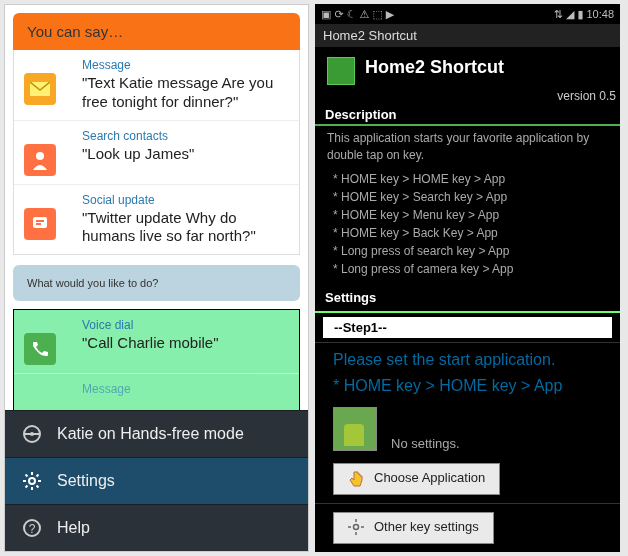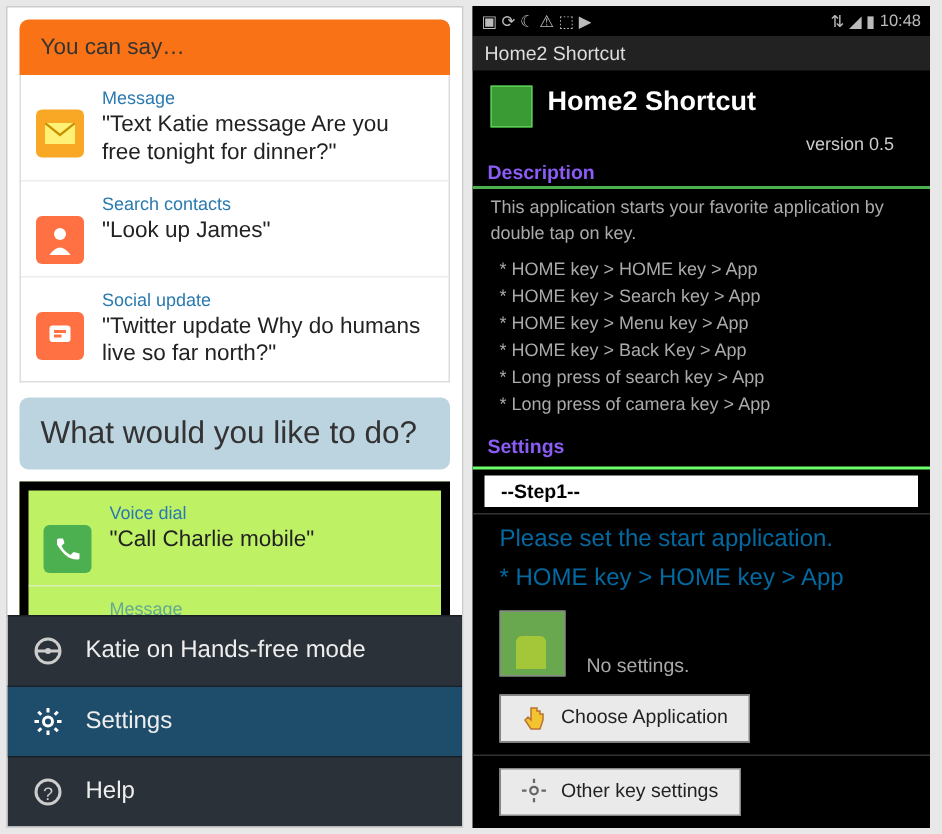--- a/index.html
+++ b/index.html
@@ -5,49 +5,49 @@
   * { margin: 0; padding: 0; box-sizing: border-box; }
   body { background: #e8e8e8; font-family: Arial, sans-serif; width: 628px; height: 556px; overflow: hidden; position: relative; }
   .container { display: flex; gap: 6px; padding: 4px; }
   .screen { width: 305px; height: 548px; overflow: hidden; position: relative; }
   .left-screen { background: #fff; border: 1px solid #ccc; }
   .right-screen { background: #000; }
 
   
   .bubble-header { background: #f97316; margin: 8px 8px 0 8px; padding: 10px 14px; border-radius: 6px 6px 0 0; color: #333; font-size: 15px; }
   .card { background: #fff; margin: 0 8px; border: 1px solid #ddd; border-top: none; }
-  .example-item { display: flex; padding: 8px 10px; border-top: 1px solid #eee; gap: 12px; }
+  .example-item { display: flex; padding: 8px 10px; border-top: 1px solid #eee; gap: 26px; }
   .example-item:first-child { border-top: none; }
   .ex-icon { width: 32px; height: 32px; flex-shrink: 0; border-radius: 4px; display: flex; align-items: center; justify-content: center; margin-top: 15px; }
   .ex-text { flex: 1; }
   .ex-cat { color: #2a7ab0; font-size: 12px; margin-bottom: 2px; }
   .ex-quote { color: #222; font-size: 15px; line-height: 1.25; }
-  .prompt-bubble { background: #bcd3e0; margin: 10px 8px 0 8px; padding: 12px 14px; border-radius: 6px; color: #333; font-size: 21px; position: relative; }
+  .prompt-bubble { background: #bcd3e0; margin: 10px 8px 0 8px; padding: 12px 14px; border-radius: 6px; color: #333; font-size: 11px; position: relative; }
   .prompt-bubble::after { content: ""; position: absolute; left: -6px; top: 50%; margin-top: -6px; border: 6px solid transparent; border-right-color: #bcd3e0; }
-  .card2 { background: #bef264; margin: 8px 8px 0 8px; border: 6px solid #000000; }
+  .card2 { background: #86efac; margin: 8px 8px 0 8px; border: 1px solid #000000; }
   .menu-overlay { position: absolute; bottom: 0; left: 0; right: 0; background: #2a3138; }
   .menu-row { display: flex; align-items: center; gap: 14px; padding: 12px 16px; color: #eee; font-size: 16px; border-top: 1px solid #1a1f24; }
   .menu-row.selected { background: #1e4d6b; }
   .menu-icon { width: 22px; height: 22px; display: flex; align-items: center; justify-content: center; }
 
   
   .ico-msg { background: #f9a825; }
   .ico-contact { background: #ff7043; }
   .ico-social { background: #ff7043; }
   .ico-phone { background: #4caf50; }
 
   
   .statusbar { background: #000; color: #bbb; display: flex; justify-content: space-between; align-items: center; padding: 2px 6px; font-size: 11px; height: 20px; }
   .sb-left, .sb-right { display: flex; gap: 3px; align-items: center; }
   .titlebar { background: #222; color: #ddd; font-size: 13px; padding: 4px 8px; }
   .app-header { display: flex; gap: 10px; padding: 10px 12px 6px 12px; align-items: flex-start; }
   .app-icon { width: 28px; height: 28px; background: #3a9b35; border: 1px solid #5acb55; }
   .app-title { color: #fff; font-size: 18px; font-weight: bold; }
-  .app-ver { color: #ccc; font-size: 12px; text-align: right; margin-right: 24px; margin-top: -2px; }
-  .section-label { color: #8b5cf6; font-size: 13px; font-weight: bold; padding: 4px 10px 2px 10px; }
+  .app-ver { color: #ccc; font-size: 12px; text-align: right; margin-right: 4px; margin-top: -2px; }
+  .section-label { color: #ffffff; font-size: 13px; font-weight: bold; padding: 4px 10px 2px 10px; }
   .hr-green { border: none; border-top: 2px solid #4caf50; margin: 0 0 4px 0; }
   .hr-green2 { border: none; border-top: 2px solid #6aff6a; margin: 4px 0; }
   .desc-text { color: #aaa; font-size: 12px; padding: 0 12px 4px 12px; line-height: 1.4; }
   .desc-list { color: #aaa; font-size: 12px; padding: 2px 12px 8px 18px; line-height: 1.5; }
   .step-box { background: #fff; color: #000; font-size: 13px; font-weight: bold; padding: 3px 11px; margin: 2px 8px; }
   .sub-label { color: #fff; font-size: 13px; font-weight: bold; padding: 4px 10px 0 10px; }
   .sub-desc { color: #0369a1; font-size: 16px; padding: 2px 14px 2px 18px; line-height: 1.4; }
   .settings-row { display: flex; align-items: flex-end; gap: 14px; padding: 8px 10px 8px 18px; }
   .settings-row .thumb { width: 44px; height: 44px; background: #6aa84f; border: 1px solid #888; position: relative; }
   .thumb::after { content: ""; position: absolute; bottom: 4px; left: 10px; width: 20px; height: 22px; background: #a4c639; border-radius: 4px 4px 0 0; }

